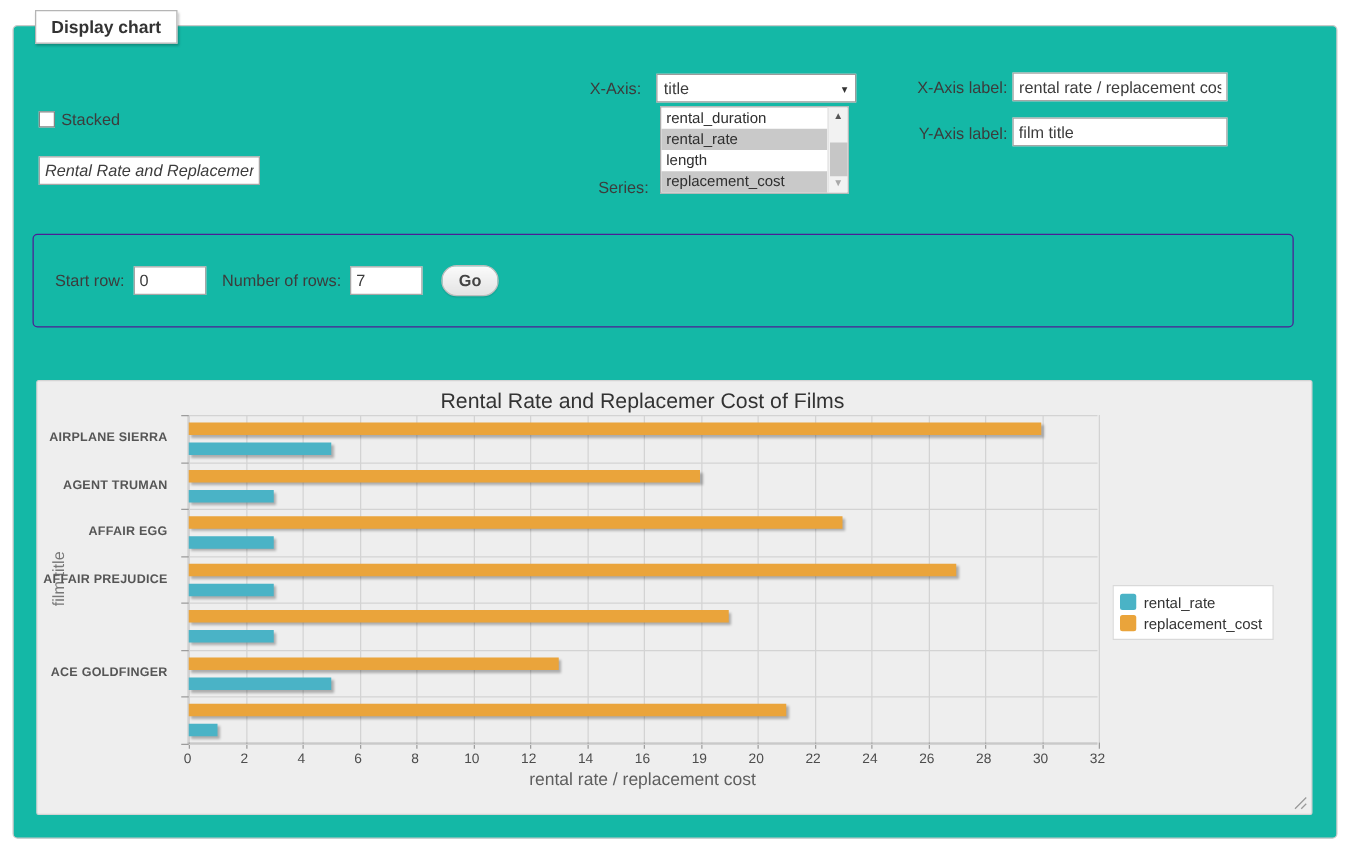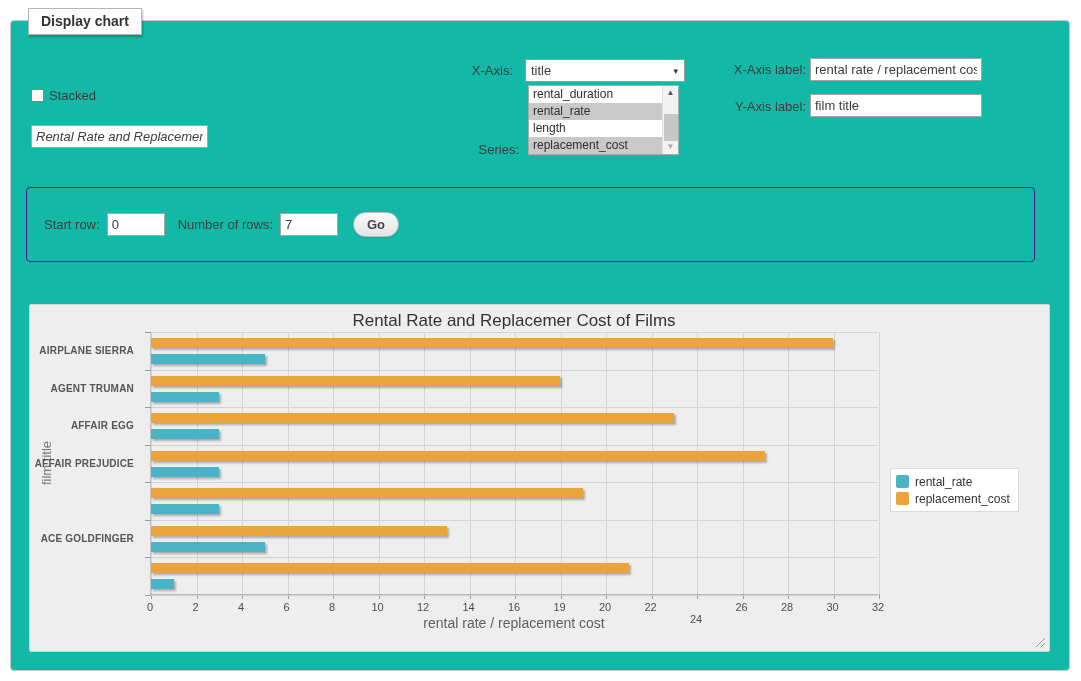--- a/index.html
+++ b/index.html
@@ -248,21 +248,21 @@
           <div class="x-tick-label" style="left: 91px;">4</div>
           <div class="x-tick-label" style="left: 136.5px;">6</div>
           <div class="x-tick-label" style="left: 182px;">8</div>
           <div class="x-tick-label" style="left: 227.5px;">10</div>
           <div class="x-tick-label" style="left: 273px;">12</div>
           <div class="x-tick-label" style="left: 318.5px;">14</div>
           <div class="x-tick-label" style="left: 364px;">16</div>
           <div class="x-tick-label" style="left: 409.5px;">19</div>
           <div class="x-tick-label" style="left: 455px;">20</div>
           <div class="x-tick-label" style="left: 500.5px;">22</div>
-          <div class="x-tick-label" style="left: 546px; margin-top: 12px;">24</div>
+          <div class="x-tick-label" style="left: 546px;">24</div>
           <div class="x-tick-label" style="left: 591.5px;">26</div>
           <div class="x-tick-label" style="left: 637px;">28</div>
           <div class="x-tick-label" style="left: 682.5px;">30</div>
           <div class="x-tick-label" style="left: 728px;">32</div>
         </div>
       <div class="x-title">rental rate / replacement cost</div>
       <div class="chart-legend">
           <div class="legend-item">
             <div class="legend-swatch" style="background: rgb(74, 179, 198);"></div>
             <div class="legend-label">rental_rate</div>

